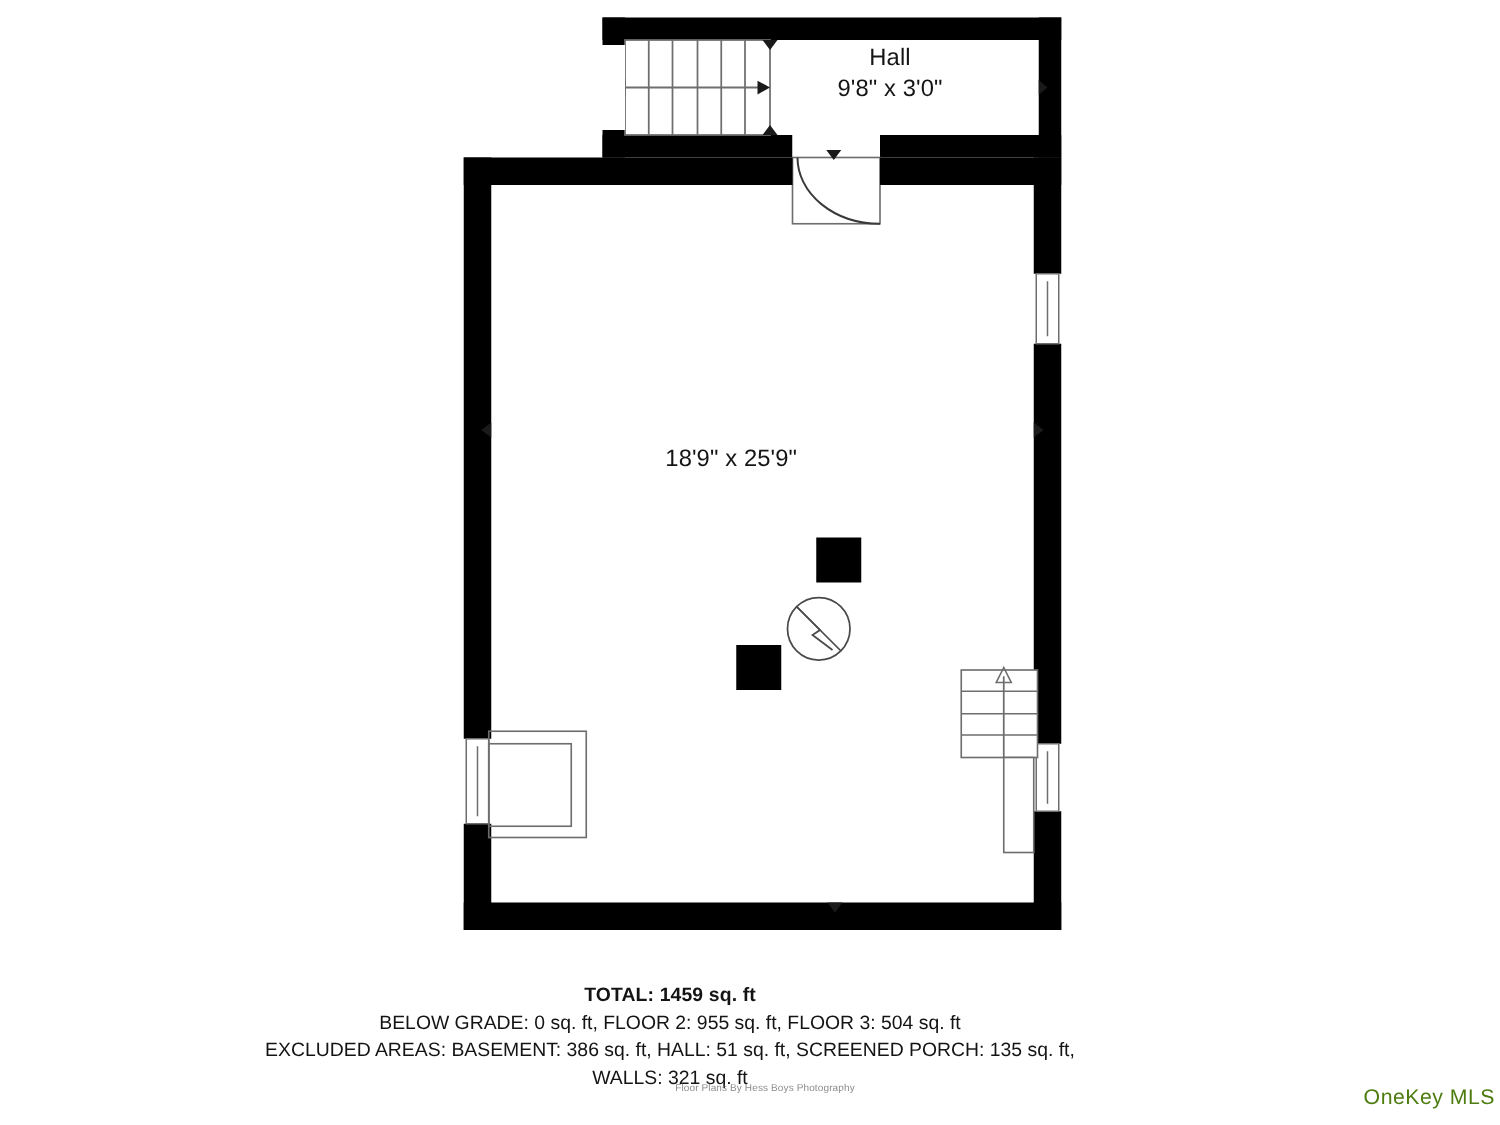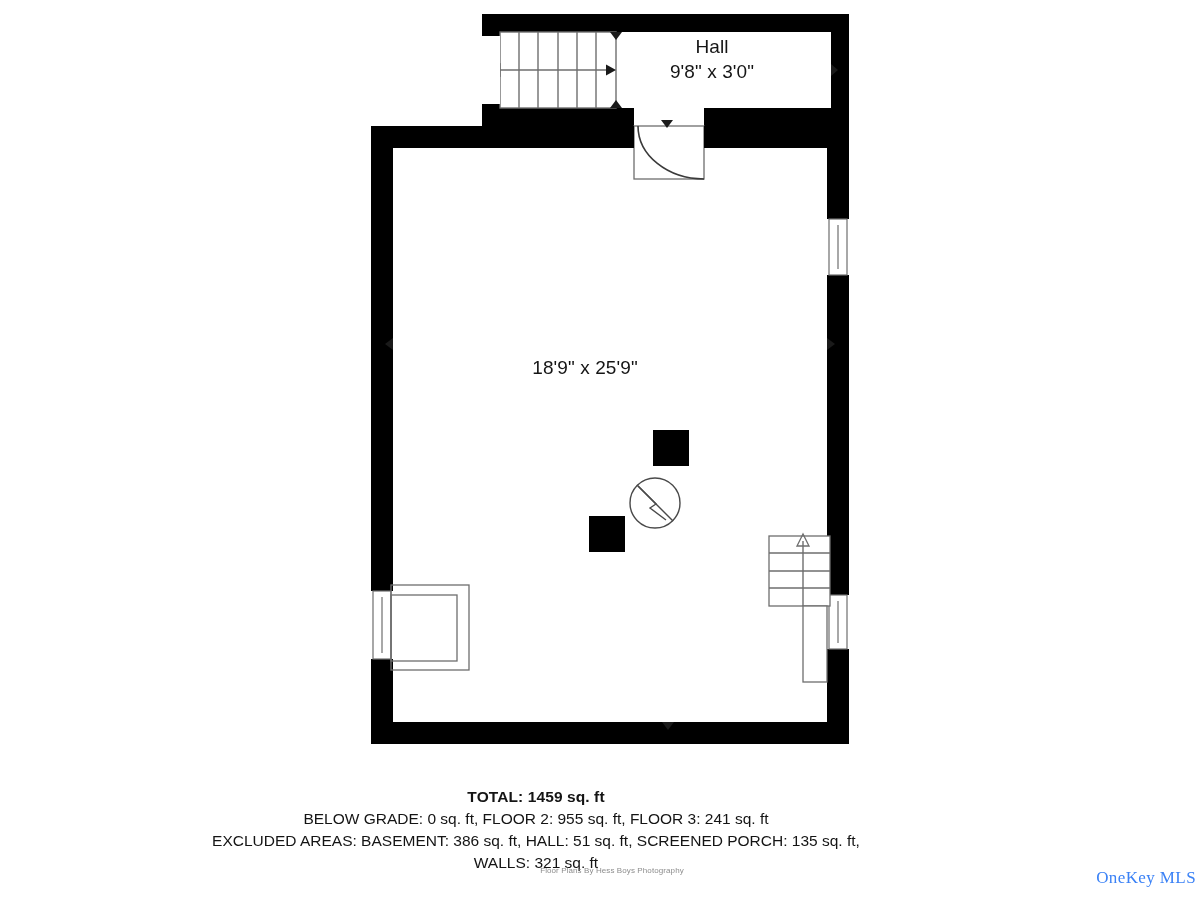--- a/index.html
+++ b/index.html
@@ -94,23 +94,23 @@
     font-size: 8px;
     color: #8d8d8d;
     letter-spacing: 0.1px;
   }
 
   #watermark {
     position: absolute;
     right: 16px;
     bottom: 12px;
     font-size: 17px;
-    color: #3b82f6;
+    color: #4d7c0f;
     letter-spacing: 0.4px;
-    font-family: Liberation Serif, serif;
+    font-family: Liberation Sans, sans-serif;
   }
 </style>
 </head>
 <body>
 
 <div id="floorplan-stage">
 
   <svg id="plan-svg" width="1200" height="900" viewBox="0 0 1200 900">
 
     <g>
@@ -228,21 +228,21 @@
     <span class="room-name">Hall</span>
     <span class="room-dims">9'8" x 3'0"</span>
   </div>
 
   <div class="room-label" id="label-basement">
     <span class="room-dims">18'9" x 25'9"</span>
   </div>
 
   <div id="summary-block">
     <div id="summary-total">TOTAL: 1459 sq. ft</div>
-    <div class="summary-line">BELOW GRADE: 0 sq. ft, FLOOR 2: 955 sq. ft, FLOOR 3: 241 sq. ft</div>
+    <div class="summary-line">BELOW GRADE: 0 sq. ft, FLOOR 2: 955 sq. ft, FLOOR 3: 504 sq. ft</div>
     <div class="summary-line">EXCLUDED AREAS: BASEMENT: 386 sq. ft, HALL: 51 sq. ft, SCREENED PORCH: 135 sq. ft,</div>
     <div class="summary-line">WALLS: 321 sq. ft</div>
   </div>
 
   <div id="credit-line">Floor Plans By Hess Boys Photography</div>
 
   <div id="watermark">OneKey MLS</div>
 
 </div>
 

